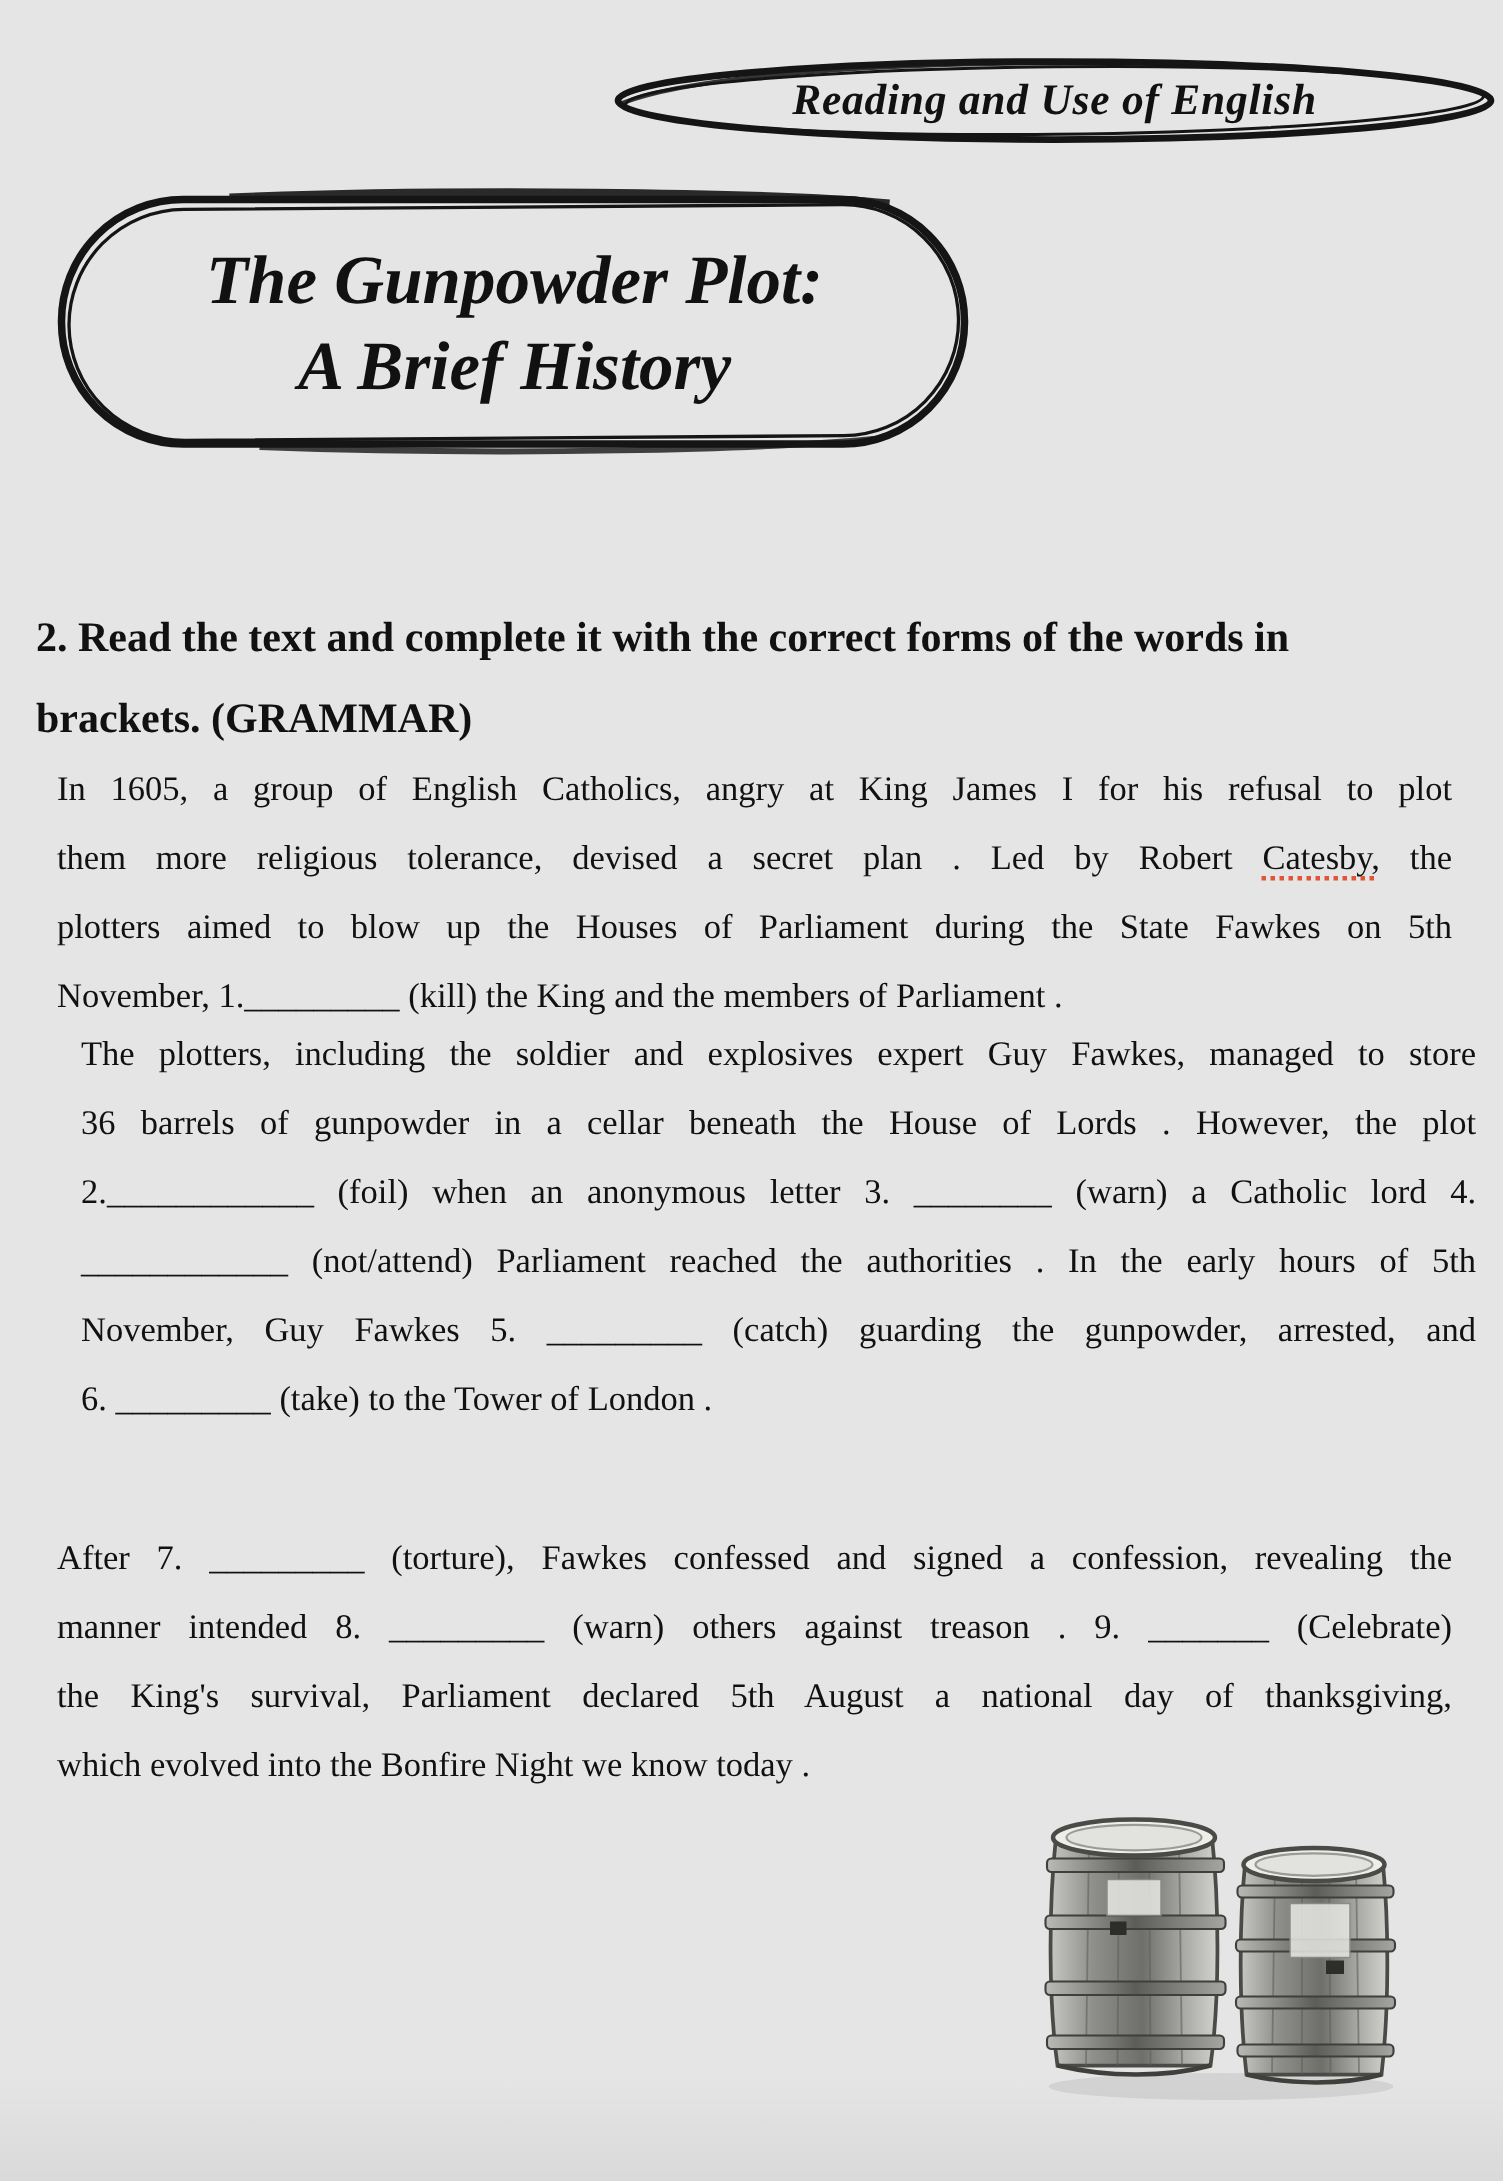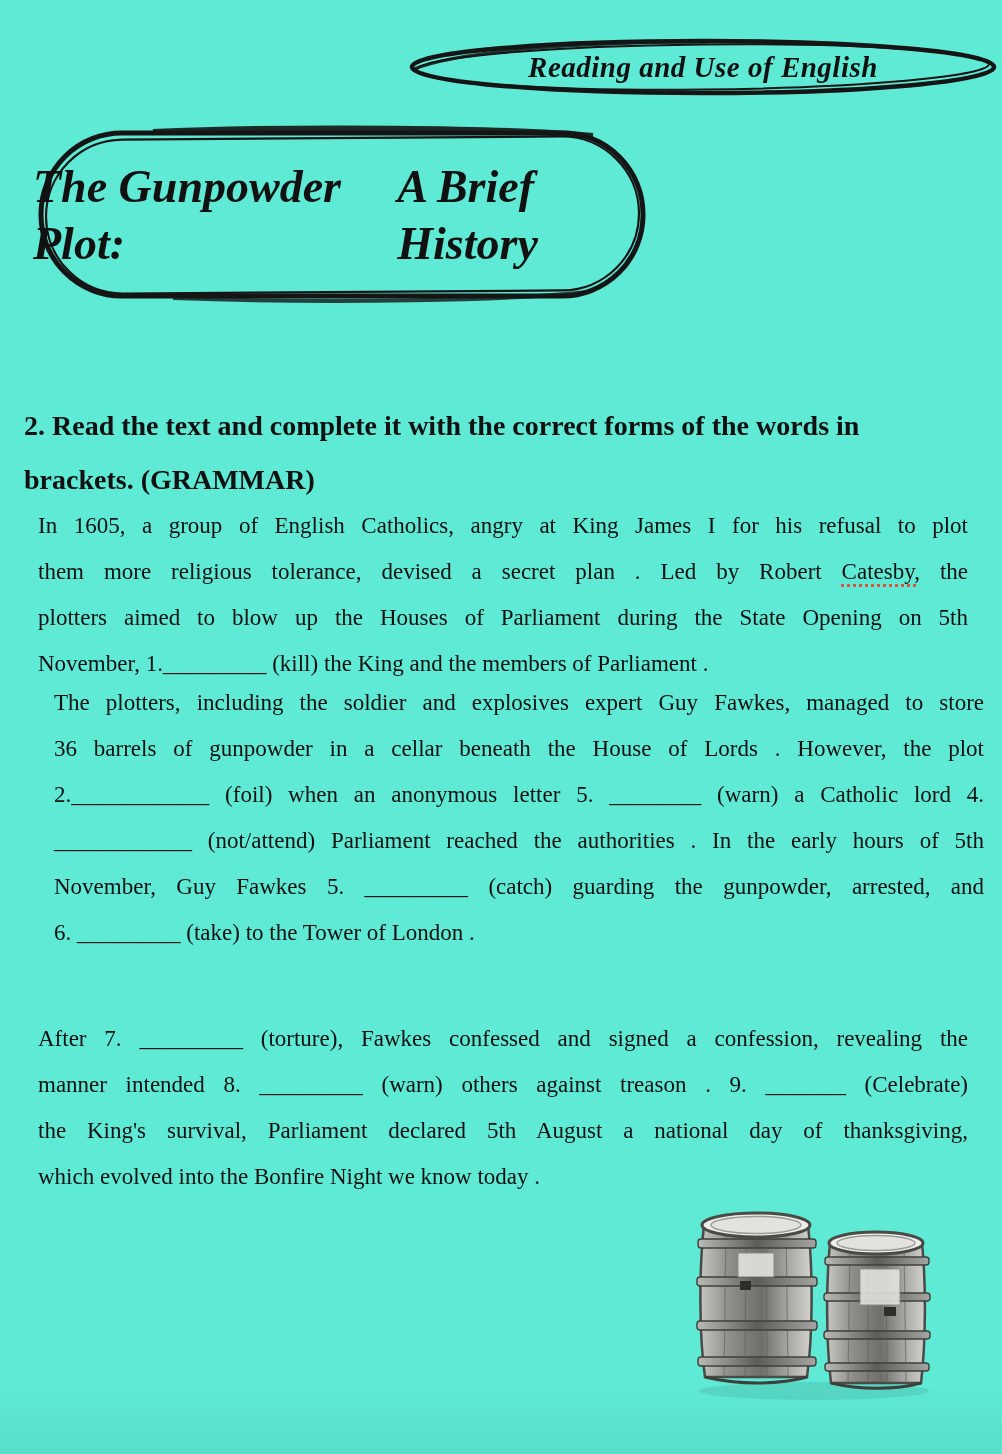--- a/index.html
+++ b/index.html
@@ -1,21 +1,21 @@
 <!DOCTYPE html>
 <html><head>
 <meta charset="utf-8">
 <style>
   * { margin: 0; padding: 0; box-sizing: border-box; }
   html, body { background: #ffffff; }
   .page {
     position: relative;
     width: 1002px;
     height: 1454px;
-    background: #5eead4;
+    background: #e5e5e5;
     overflow: hidden;
     font-family: "Liberation Serif", serif;
     color: #111111;
   }
   
   .badge {
     position: absolute;
     left: 408px; top: 38px;
     width: 590px; height: 58px;
   }
@@ -31,26 +31,26 @@
   
   .title-card {
     position: absolute;
     left: 33px; top: 124px;
     width: 620px; height: 182px;
   }
   .title-card svg { position: absolute; left: 0; top: 0; }
   .title-text {
     position: absolute;
     left: 0; top: 0; width: 100%; height: 100%;
-    display: flex; flex-direction: row;
+    display: flex; flex-direction: column;
     align-items: center; justify-content: center;
     font-weight: bold; font-style: italic;
     font-size: 46px;
     line-height: 57px;
-    text-align: left;
+    text-align: center;
   }
   
   .instruction {
     position: absolute;
     left: 24px; top: 399px;
     width: 935px;
     font-weight: bold; 
     font-size: 28px;
   }
   .instruction .tline {
@@ -126,27 +126,27 @@
   </div>
 
   <div class="instruction">
       <div class="tline">2. Read the text and complete it with the correct forms of the words in</div>
       <div class="tline tlast">brackets. (GRAMMAR)</div>
     </div>
 
   <div class="para p1">
       <div class="tline">In 1605, a group of English Catholics, angry at King James I for his refusal to plot</div>
       <div class="tline">them more religious tolerance, devised a secret plan . Led by Robert <span class="misspelled" style="text-decoration-color: rgb(226, 84, 58); margin-top: 16px;">Catesby,</span> the</div>
-      <div class="tline">plotters aimed to blow up the Houses of Parliament during the State Opening on 5th</div>
+      <div class="tline">plotters aimed to blow up the Houses of Parliament during the State Fawkes on 5th</div>
       <div class="tline tlast">November, 1._________ (kill) the King and the members of Parliament .</div>
     </div>
   <div class="para p2">
       <div class="tline">The plotters, including the soldier and explosives expert Guy Fawkes, managed to store</div>
       <div class="tline">36 barrels of gunpowder in a cellar beneath the House of Lords . However, the plot</div>
-      <div class="tline">2.____________ (foil) when an anonymous letter 5. ________ (warn) a Catholic lord 4.</div>
+      <div class="tline">2.____________ (foil) when an anonymous letter 3. ________ (warn) a Catholic lord 4.</div>
       <div class="tline">____________ (not/attend) Parliament reached the authorities . In the early hours of 5th</div>
       <div class="tline">November, Guy Fawkes 5. _________ (catch) guarding the gunpowder, arrested, and</div>
       <div class="tline tlast">6. _________ (take) to the Tower of London .</div>
     </div>
   <div class="para p3">
       <div class="tline">After 7. _________ (torture), Fawkes confessed and signed a confession, revealing the</div>
       <div class="tline">manner intended 8. _________ (warn) others against treason . 9. _______ (Celebrate)</div>
       <div class="tline">the King's survival, Parliament declared 5th August a national day of thanksgiving,</div>
       <div class="tline tlast">which evolved into the Bonfire Night we know today .</div>
     </div>

